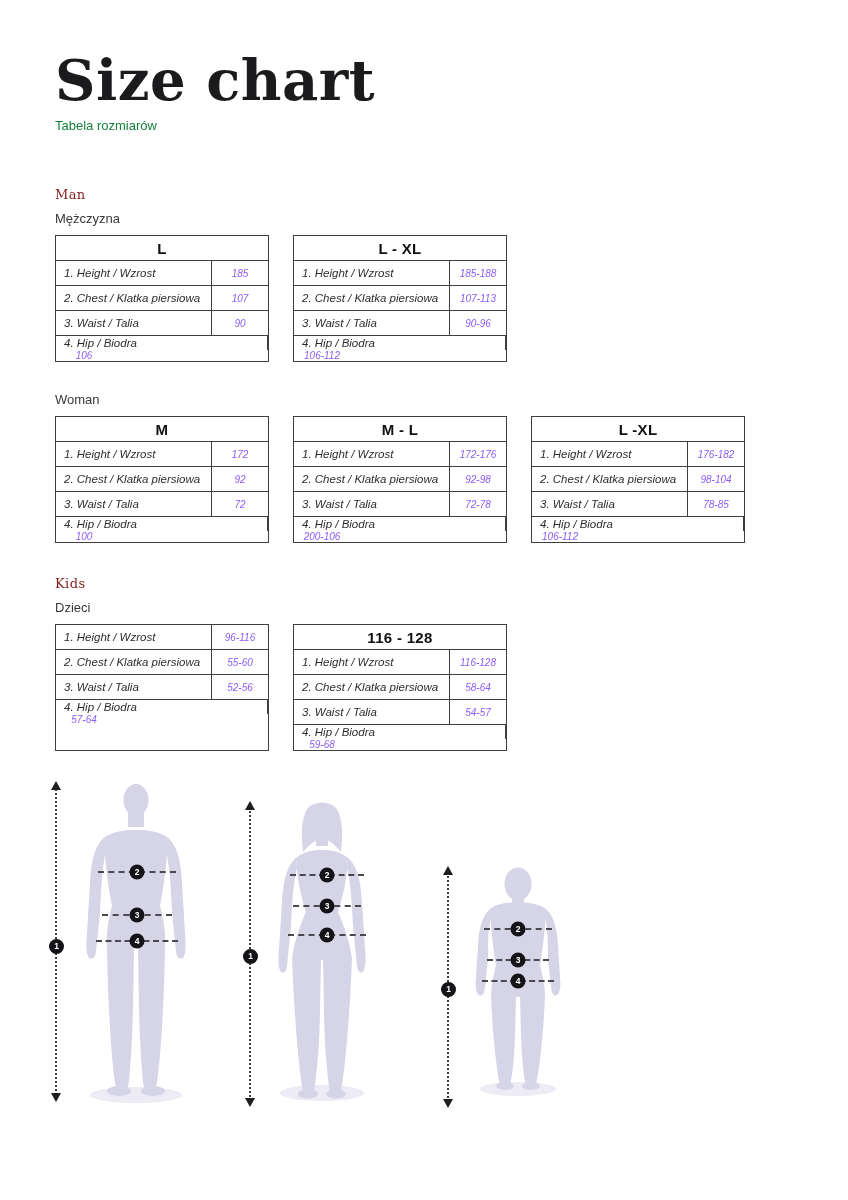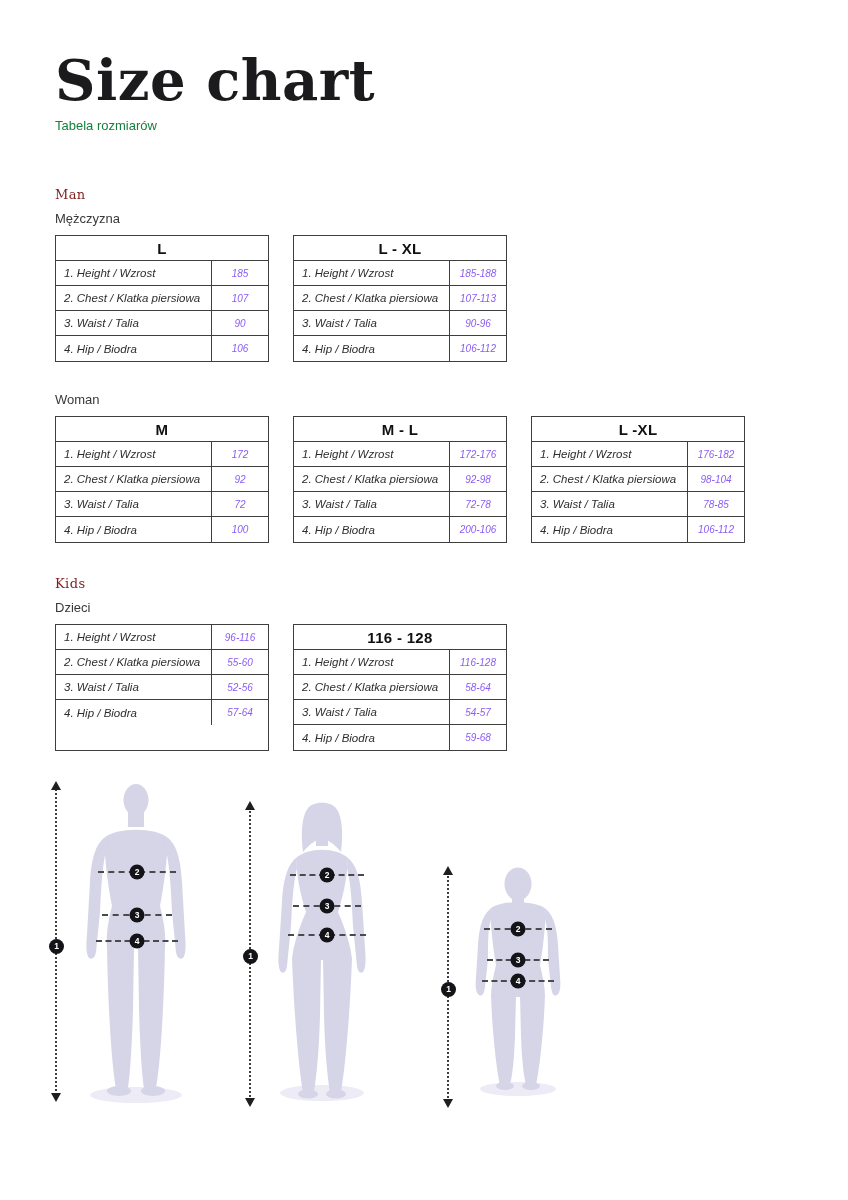--- a/index.html
+++ b/index.html
@@ -23,21 +23,21 @@
   }
   .section-sub { font-size:13px; color:#383838; margin-top:5px; line-height:16px; }
 
   .tables-row { display:flex; gap:24px; margin-top:8px; }
   .size-table { width:214px; border:1px solid #3e3e3e; background:#fff; }
   .st-header {
     height:25px; display:flex; align-items:center; justify-content:center;
     font-weight:bold; font-size:15px; color:#111; border-bottom:1px solid #3e3e3e; letter-spacing:0.3px;
   }
   .st-row { display:flex; height:25px; border-bottom:1px solid #3e3e3e;font-style:italic; }
-  .st-row:last-child { border-bottom:none; }
+  .st-row:last-child { border-bottom:none;flex-direction:column; }
   .st-label {
     flex:1; display:flex; align-items:center; padding-left:8px;
     font-size:11.5px; color:#2d2d2d; border-right:1px solid #3e3e3e; white-space:nowrap;
   }
   .st-value { width:56px; display:flex; align-items:center; justify-content:center; font-size:10px; color:#8b5cf6; }
 
   
   .figures { position:relative; height:405px; margin-top:26px; }
   .fig { position:absolute; }
   .sil { fill:#d6d5e8; }

